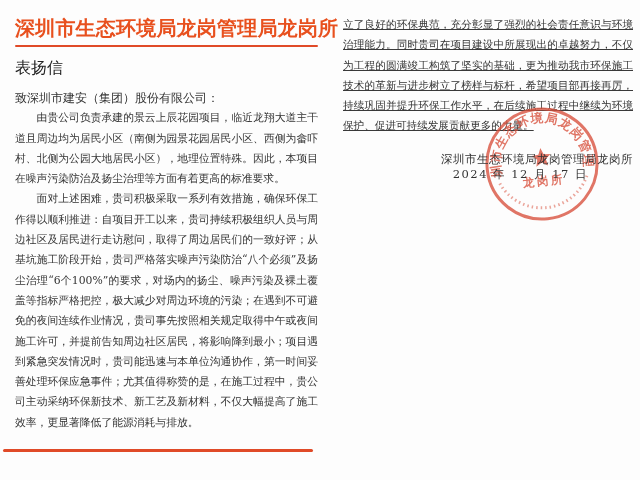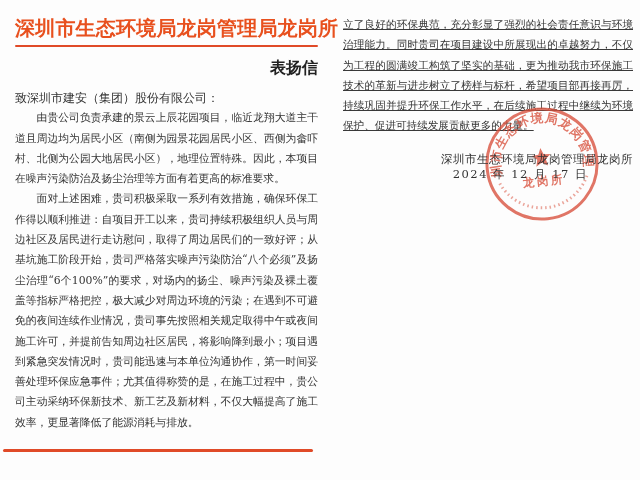--- a/index.html
+++ b/index.html
@@ -28,21 +28,21 @@
   }
   .letterhead-rule{
     height:2px;background:var(--rule-red);
     margin-top:3px;border-radius:1px;
   }
   .footer-rule{
     position:absolute;left:3px;top:449px;width:310px;height:3px;
     background:var(--rule-red);border-radius:2px;
   }
   .letter-title{
-    text-align:right;font-weight:bold;font-size:16px;
+    text-align:left;font-weight:normal;font-size:16px;
     margin:11px 0 9px 0;color:#222;
   }
   .salutation{
     font-size:12px;line-height:20.3px;color:#333;
   }
   .body-text p{
     margin:0;font-size:10.8px;line-height:20.3px;
     text-align:justify;text-justify:inter-character;color:#333;
   }
   .body-text p.indent{text-indent:2em;}

